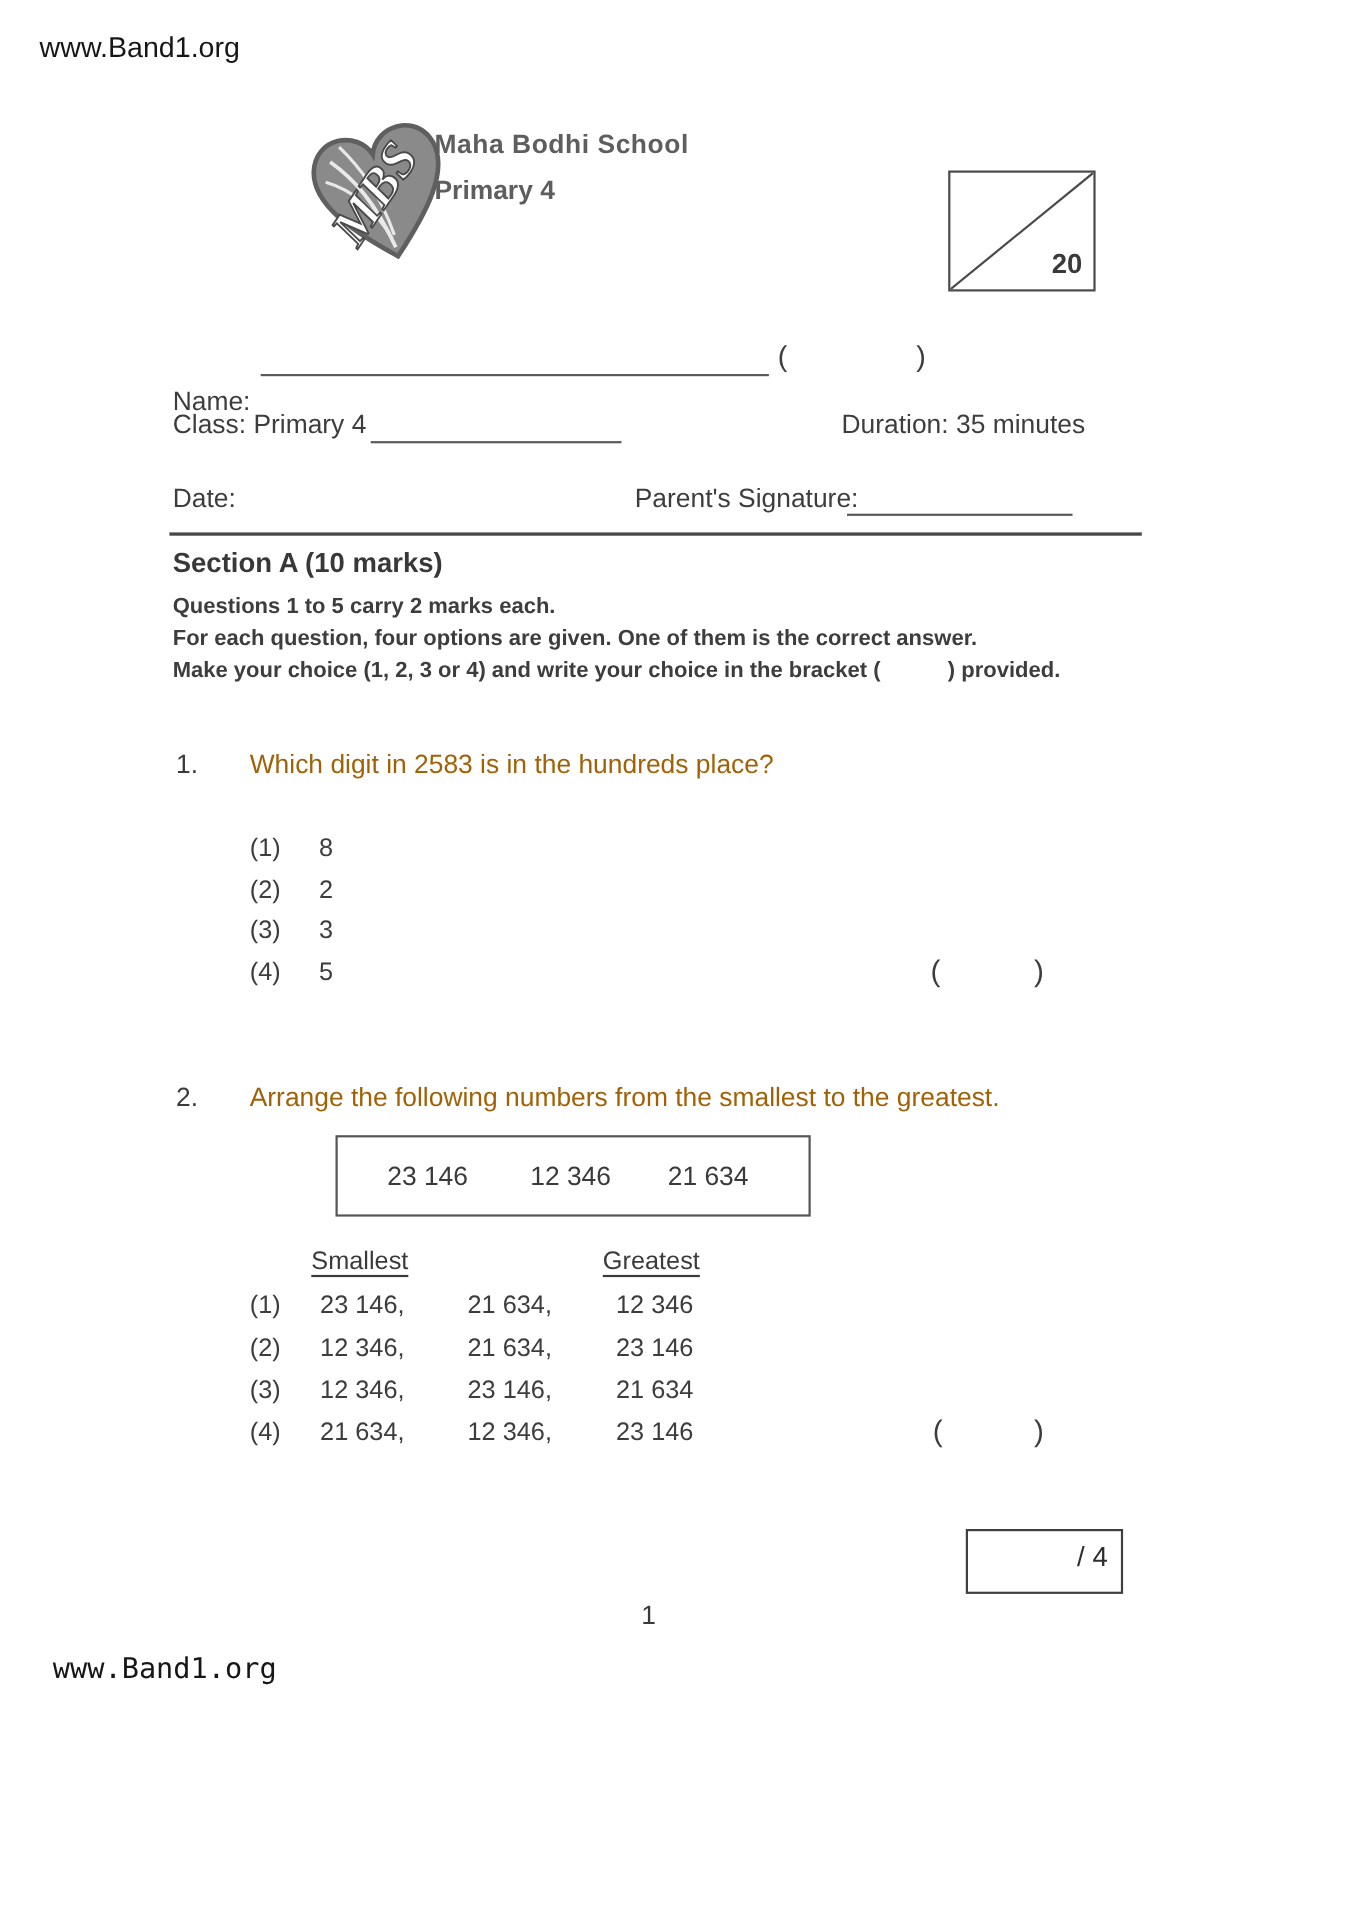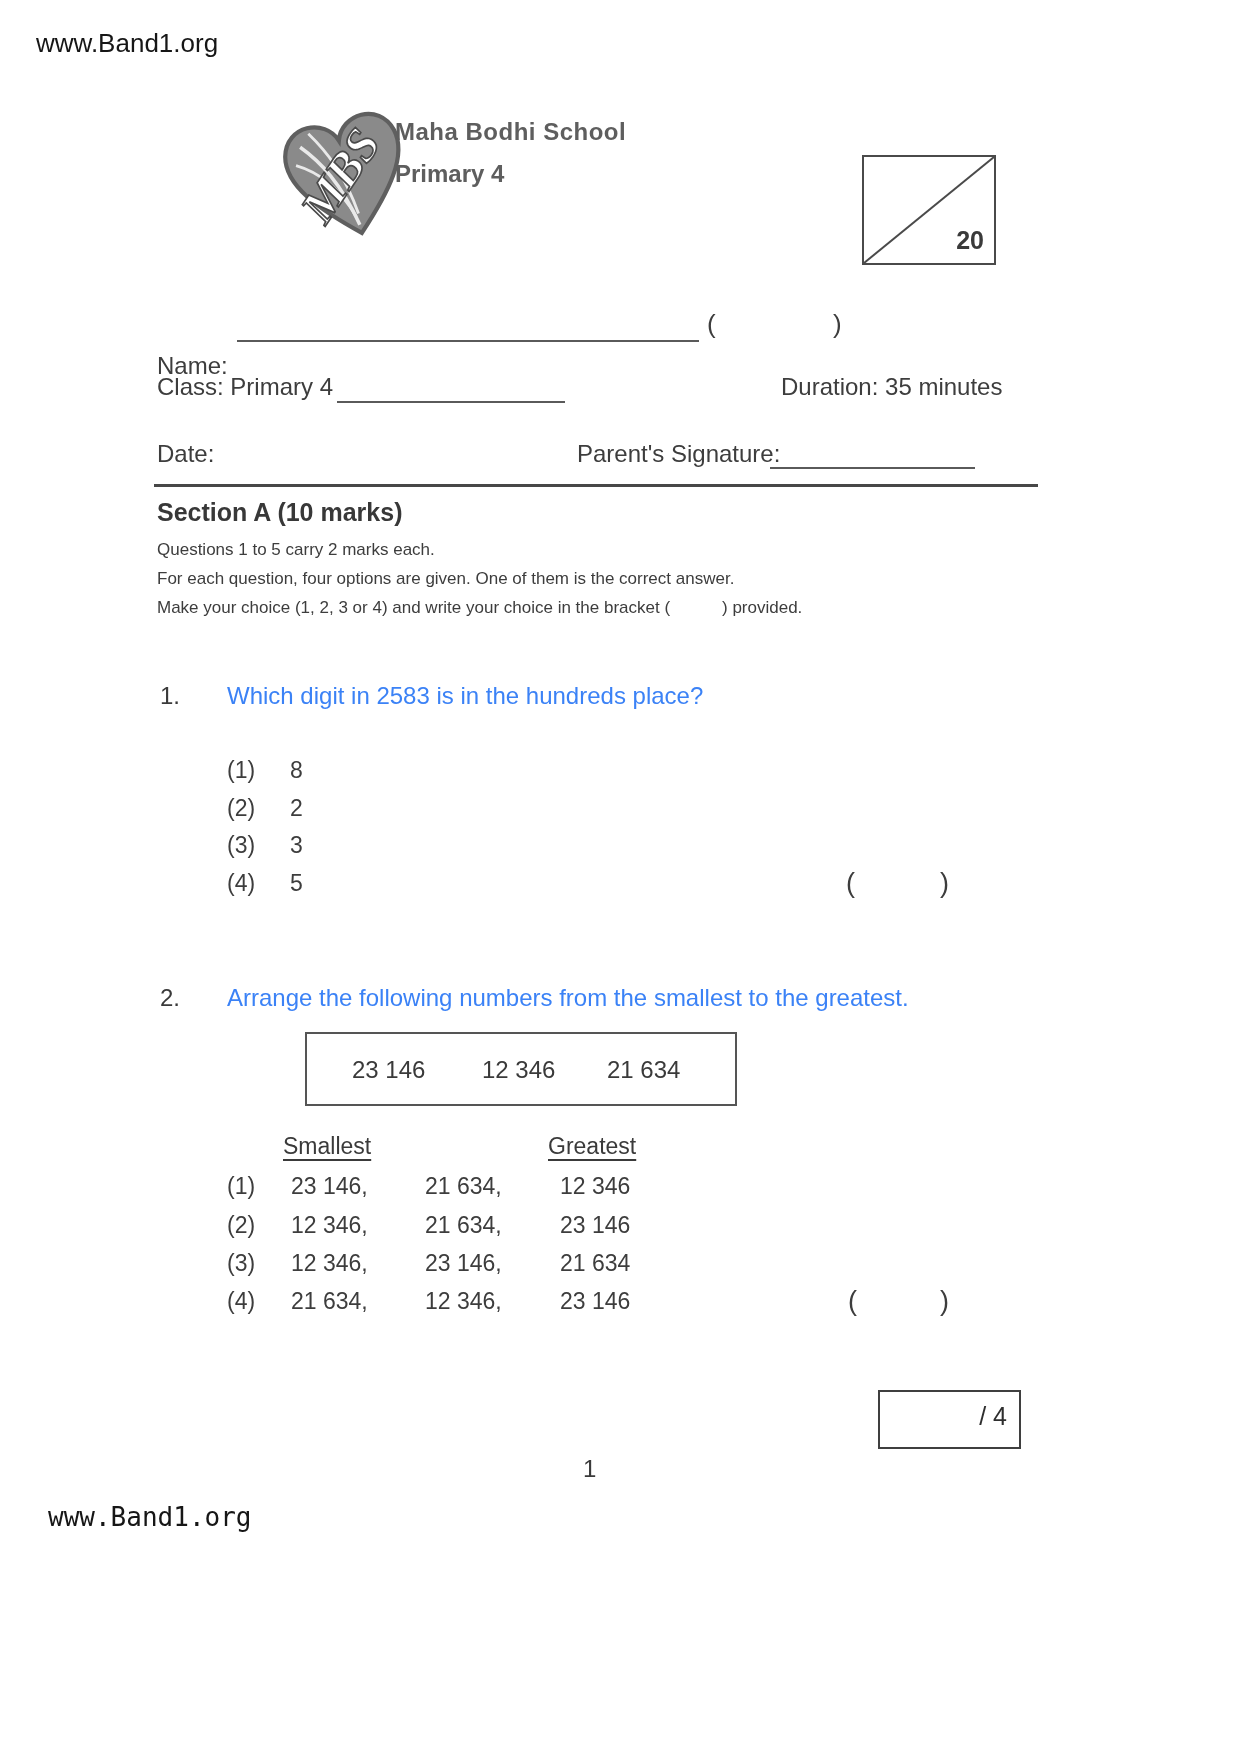--- a/index.html
+++ b/index.html
@@ -46,24 +46,24 @@
     font-size: 25px; font-weight: bold; color: #3a3a3a;
   }
   
   .label { font-size: 24px; color: #3d3d3d; }
   .uline { border-bottom: 2px solid #5a5a5a; height: 2px; }
   .paren { font-size: 26px; color: #3d3d3d; }
   
   .divider { left: 154px; top: 484px; width: 884px; height: 3px; background: #474747; }
   
   .section-title { left: 157px; top: 498px; font-size: 25px; font-weight: bold; color: #383838; }
-  .instr { left: 157px; font-size: 17px; color: #3d3d3d; white-space: pre-wrap; }
+  .instr { left: 157px; font-size: 20px; color: #3d3d3d; white-space: pre-wrap; font-weight: bold; }
   
   .qnum { font-size: 24px; color: #3a3a3a; }
-  .qtext { font-size: 24px; color: #3b82f6; }
+  .qtext { font-size: 24px; color: #a16207; }
   .optnum { font-size: 23px; color: #3d3d3d; }
   .optval { font-size: 23px; color: #3d3d3d; }
   .ansparen { font-size: 27px; color: #3d3d3d; }
   
   .numbox {
     left: 305px; top: 1032px; width: 432px; height: 74px;
     border: 2px solid #555555;
   }
   .numbox span { position: absolute; top: 22px; font-size: 24px; color: #3a3a3a; }
   .colhead {
@@ -114,21 +114,21 @@
     <span class="score">20</span>
   </div>
 
   <span class="abs label" style="left:157px; top:312px;margin-top:40px;">Name:</span>
   <span class="abs uline" style="left:237px; top:340px; width:462px;"></span>
   <span class="abs paren" style="left:707px; top:309px;">(</span>
   <span class="abs paren" style="left:833px; top:309px;">)</span>
 
   <span class="abs label" style="left:157px; top:373px;">Class: Primary 4</span>
   <span class="abs uline" style="left:337px; top:401px; width:228px;"></span>
-  <span class="abs label" style="left:781px; top:373px;text-align:right;">Duration: 35 minutes</span>
+  <span class="abs label" style="left:765px; top:373px;text-align:right;">Duration: 35 minutes</span>
 
   <span class="abs label" style="left:157px; top:440px;">Date:</span>
   <span class="abs label" style="left:577px; top:440px;">Parent's Signature:</span>
   <span class="abs uline" style="left:770px; top:467px; width:205px;"></span>
 
   <div class="abs divider"></div>
 
   <div class="abs section-title">Section A (10 marks)</div>
   <div class="abs instr" style="top:540px;">Questions 1 to 5 carry 2 marks each.</div>
   <div class="abs instr" style="top:569px;">For each question, four options are given. One of them is the correct answer.</div>

